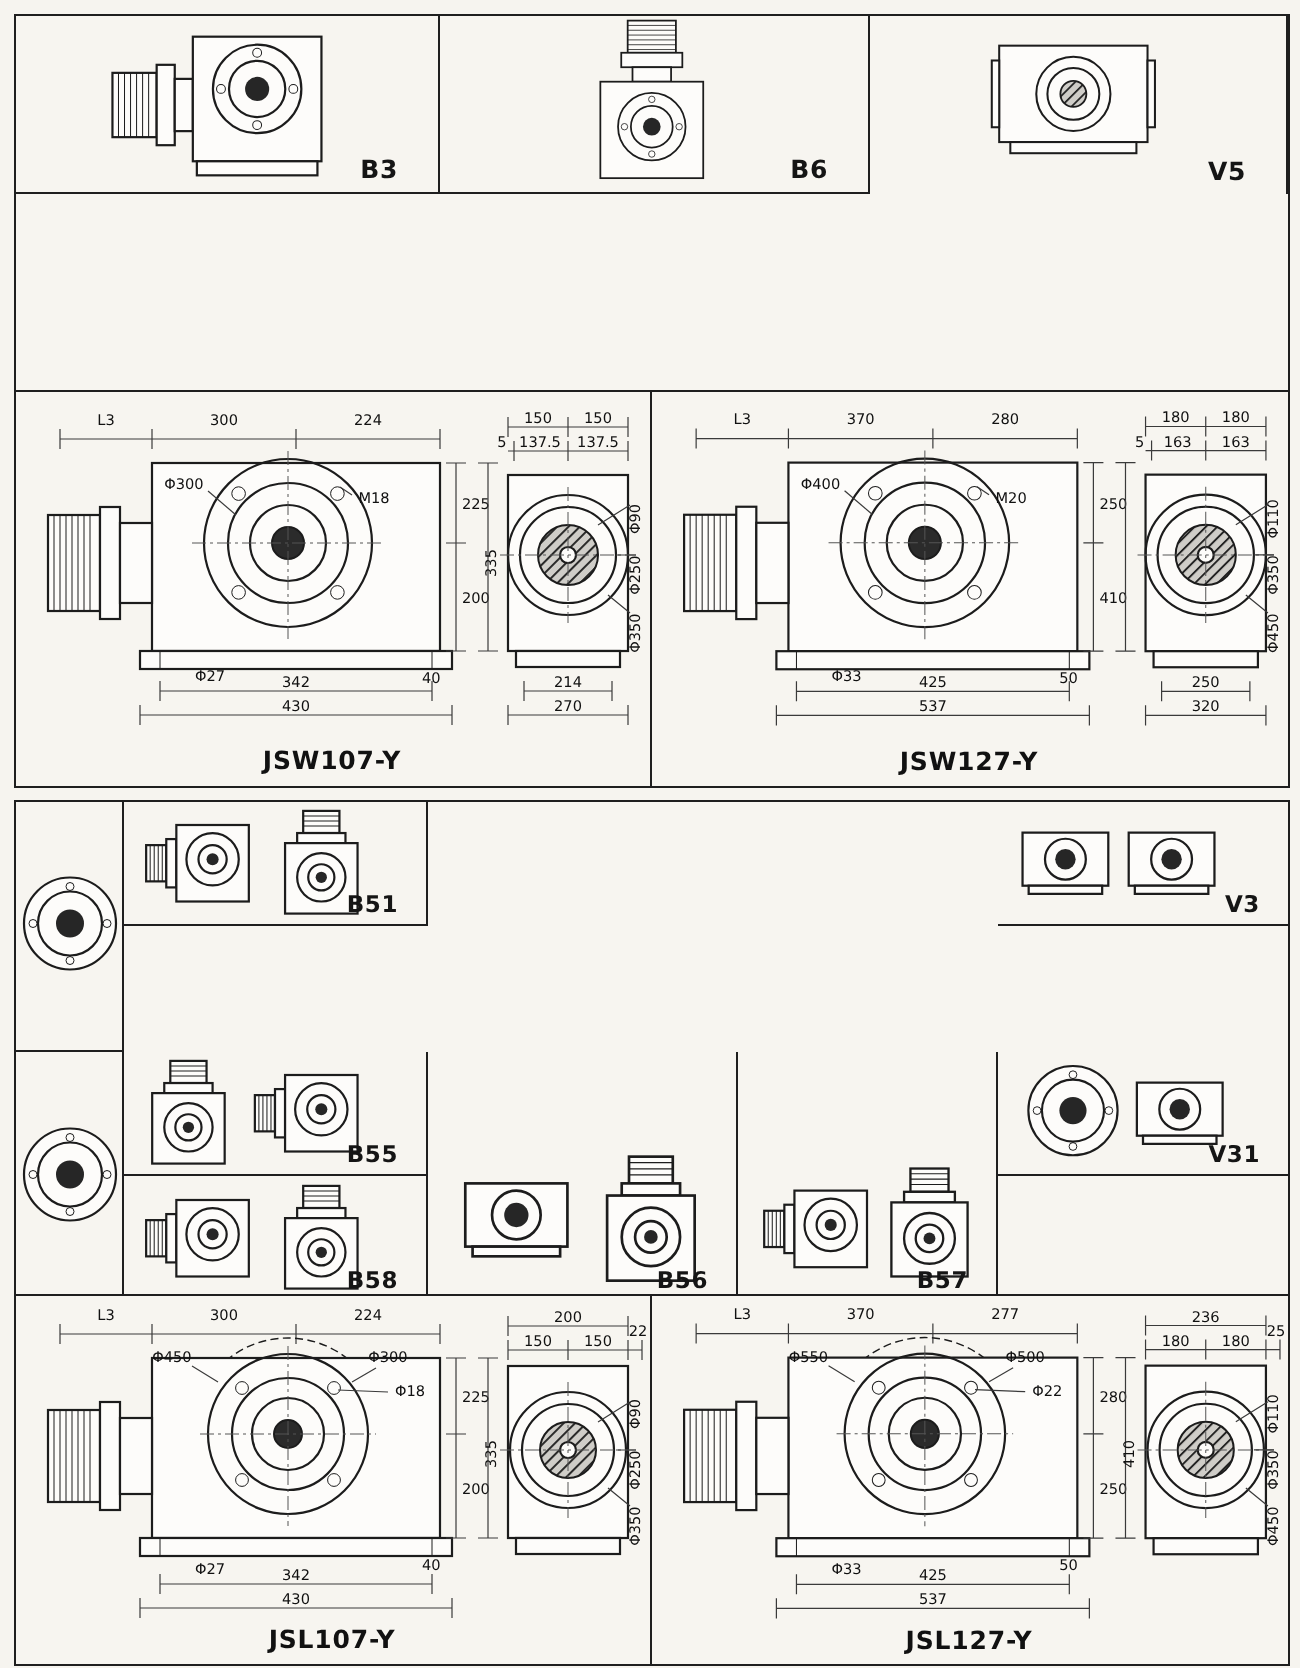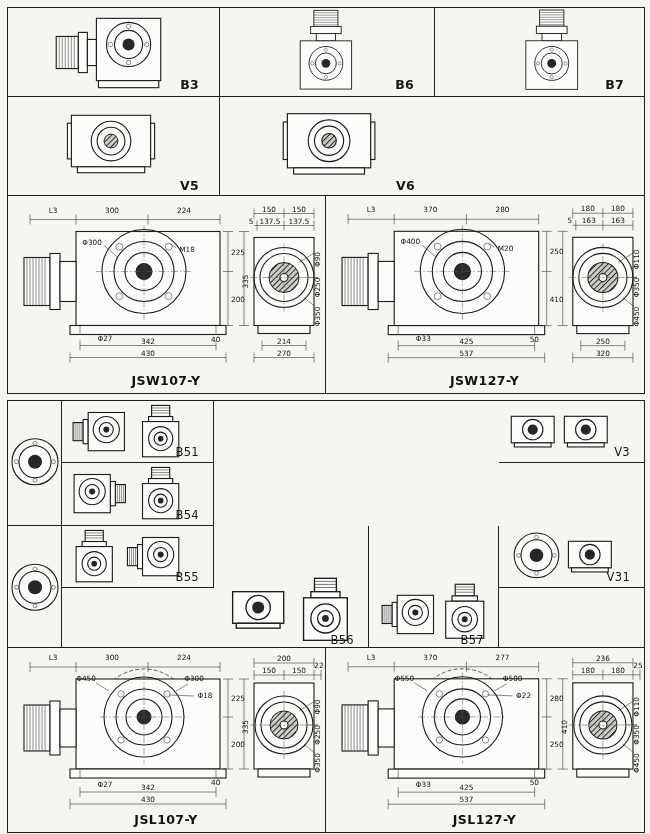--- a/index.html
+++ b/index.html
@@ -25,21 +25,21 @@
   .nb-r{border-right:none}
   .nb-b{border-bottom:none}
 
   .half{position:relative;border-right:1.3px solid #1f1f1f;overflow:hidden}
   .half:last-child{border-right:none}
   .half svg{display:block;width:100%;height:100%}
 
   .fit{display:block;width:100%;height:100%}
 
   .mlabel{position:absolute;right:20px;bottom:4px;font-weight:700;font-size:12.5px;letter-spacing:.3px}
-  .mlabel2{position:absolute;right:14px;bottom:3px;font-weight:400;font-size:11.5px;letter-spacing:.3px}
+  .mlabel2{position:absolute;right:14px;bottom:3px;font-weight:700;font-size:11.5px;letter-spacing:.3px}
 
   svg text{font-family:"DejaVu Sans",sans-serif;font-size:7.3px;fill:#111}
   svg text.ttl{font-size:12.5px;font-weight:700;letter-spacing:.4px}
   svg .dim{stroke:#3a3a3a;stroke-width:.6;fill:none}
   svg .ol{stroke:#1c1c1c;stroke-width:1.1;fill:none}
   svg .olf{stroke:#1c1c1c;stroke-width:1.1;fill:#fdfcfa}
   svg .cl{stroke:#555;stroke-width:.5;stroke-dasharray:7 2 1.5 2;fill:none}
   svg .thin{stroke:#1c1c1c;stroke-width:.5;fill:none}
   svg .dash{stroke:#1c1c1c;stroke-width:.7;stroke-dasharray:4 2.2;fill:none}
 </style>
@@ -142,37 +142,25 @@
           <use href="#sym-mgb" transform="translate(48,6)"></use>
         </svg>
         <span class="mlabel">B3</span>
       </div>
       <div class="cell">
         <svg class="fit" viewBox="0 0 213 87" preserveAspectRatio="xMidYMid meet">
           <use href="#sym-mgb-v" transform="translate(75,2) scale(0.8)"></use>
         </svg>
         <span class="mlabel">B6</span>
       </div>
-      <div class="cell nb-r">
-        <svg class="fit" viewBox="0 0 205 87" preserveAspectRatio="xMidYMid meet">
-          <use href="#sym-mgb-v" transform="translate(145,2) scale(-0.8,0.8)"></use>
-        </svg>
-        <span class="mlabel">B7</span>
-      </div>
       <div class="cell nb-b">
         <svg class="fit" viewBox="0 0 213 96" preserveAspectRatio="xMidYMid meet">
           <use href="#sym-side" transform="translate(58,14)"></use>
         </svg>
         <span class="mlabel">V5</span>
-      </div>
-      <div class="cell nb-r nb-b">
-        <svg class="fit" viewBox="0 0 205 96" preserveAspectRatio="xMidYMid meet">
-          <use href="#sym-side" transform="translate(58,14)"></use>
-        </svg>
-        <span class="mlabel">V6</span>
       </div>
     </div>
   </div>
 
   <div class="sec s2">
     <div class="g-half">
       <div class="half">
           <svg viewBox="0 0 317 190" preserveAspectRatio="xMidYMid meet">
             <path class="dim" d="M22 20H212 M22 15v10 M68 15v10 M140 15v10 M212 15v10"></path>
             <text x="45" y="13" text-anchor="middle">L3</text>
@@ -312,33 +300,33 @@
         </svg>
       </div>
 
       <div class="cell" style="grid-column:2;grid-row:1">
         <svg class="fit" viewBox="0 0 150 60" preserveAspectRatio="xMidYMid meet">
           <use href="#sym-u1" transform="translate(10,9)"></use>
           <use href="#sym-u2" transform="translate(78,3)"></use>
         </svg>
         <span class="mlabel2">B51</span>
       </div>
-      <div class="cell" style="grid-column:2;grid-row:2">
-        <svg class="fit" viewBox="0 0 150 60" preserveAspectRatio="xMidYMid meet">
-          <use href="#sym-u1" transform="translate(64,9) scale(-1,1)"></use>
-          <use href="#sym-u2" transform="translate(78,3)"></use>
-        </svg>
-        <span class="mlabel2">B54</span>
-      </div>
       <div class="cell" style="grid-column:2;grid-row:3">
         <svg class="fit" viewBox="0 0 150 60" preserveAspectRatio="xMidYMid meet">
           <use href="#sym-u2" transform="translate(12,3)"></use>
           <use href="#sym-u1" transform="translate(64,9)"></use>
         </svg>
         <span class="mlabel2">B55</span>
+      </div>
+      <div class="cell nb-b" style="grid-column:2;grid-row:4">
+        <svg class="fit" viewBox="0 0 150 60" preserveAspectRatio="xMidYMid meet">
+          <use href="#sym-u1" transform="translate(10,9)"></use>
+          <use href="#sym-u2" transform="translate(118,3) scale(-1,1)"></use>
+        </svg>
+        <span class="mlabel2">B58</span>
       </div>
 
       <div class="cell nb-b" style="grid-column:3;grid-row:3/5">
         <svg class="fit" viewBox="0 0 152 122" preserveAspectRatio="xMidYMid meet">
           <use href="#sym-u3" transform="translate(16,62) scale(1.2)"></use>
           <use href="#sym-u2" transform="translate(86,50) scale(1.2)"></use>
         </svg>
         <span class="mlabel2">B56</span>
       </div>
 

